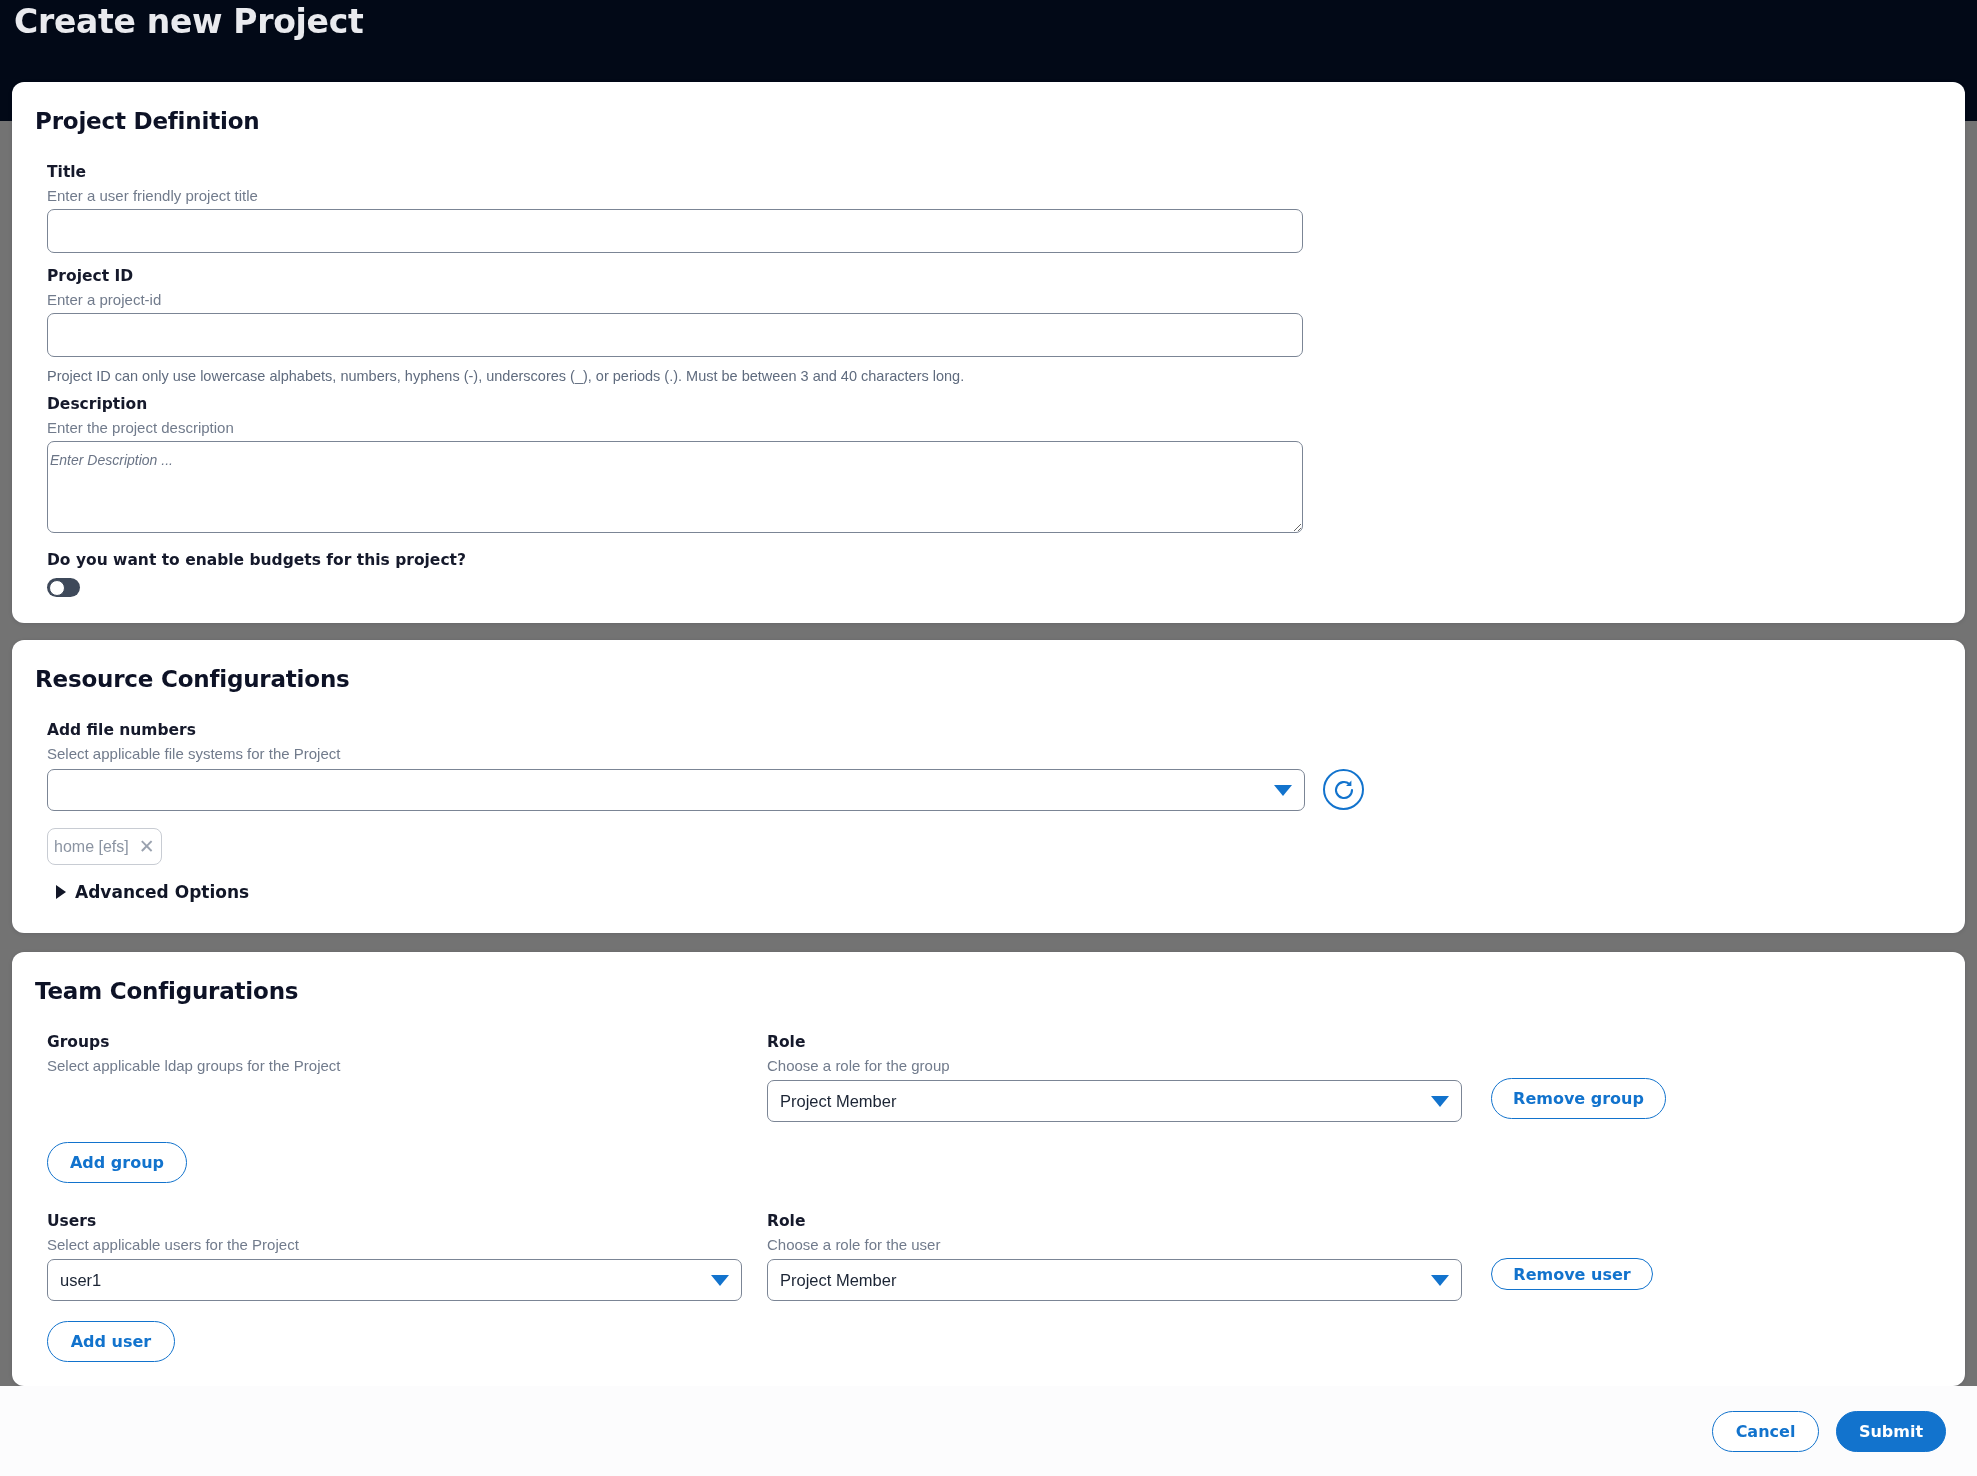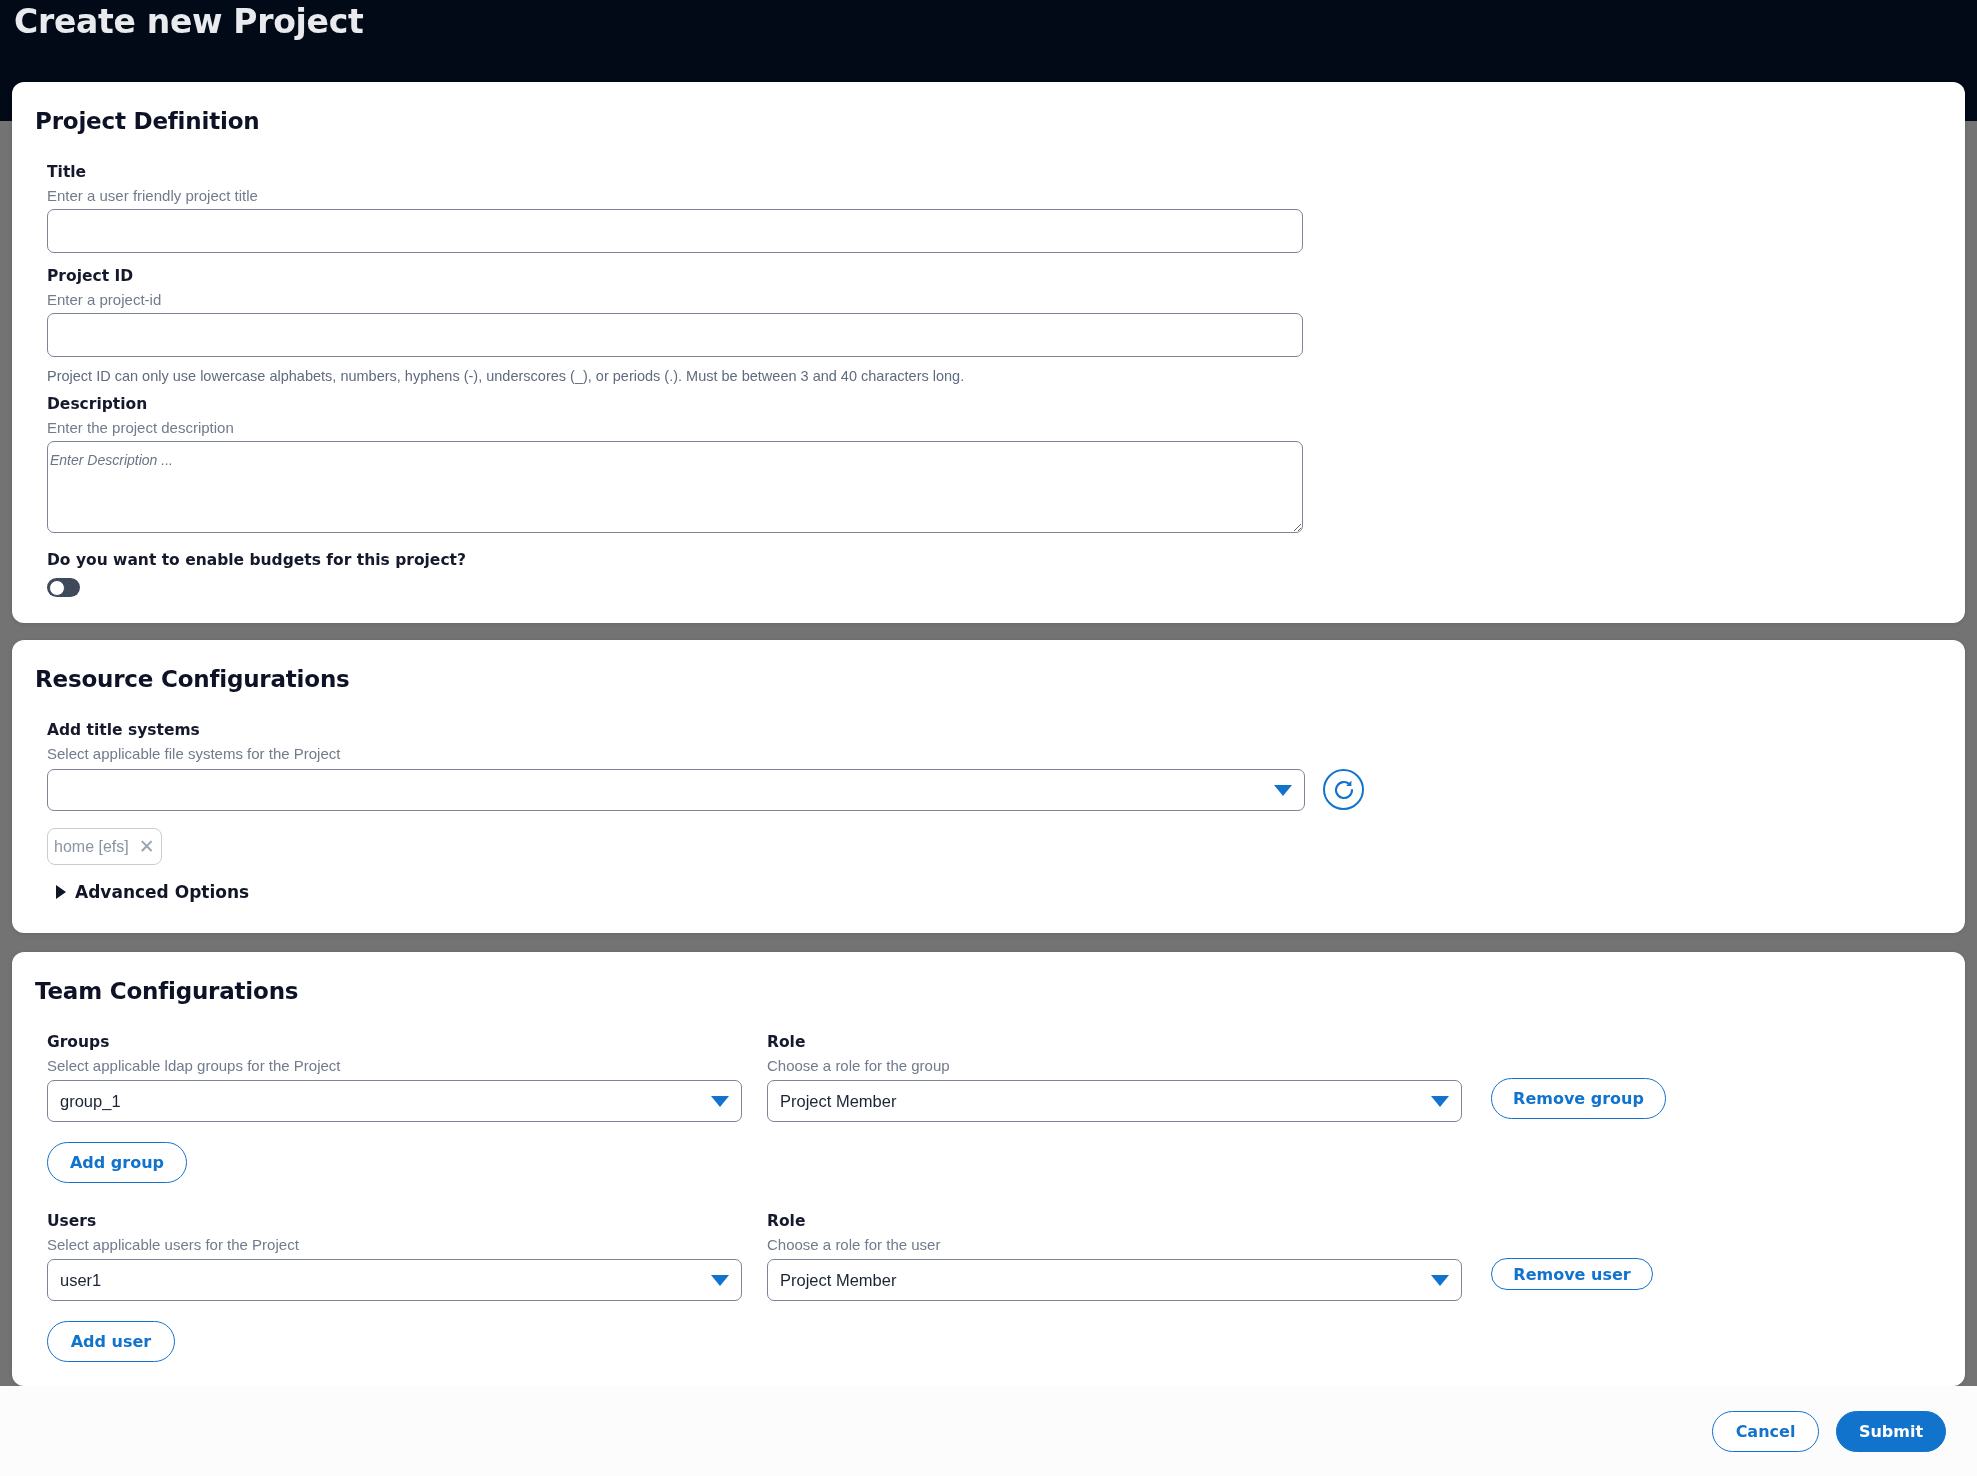--- a/index.html
+++ b/index.html
@@ -197,21 +197,21 @@
 
     <div class="fld-label" style="left:35px; top:469px;">Do you want to enable budgets for this project?</div>
     <div class="toggle" style="left:35px; top:496px;">
       <div class="knob"></div>
     </div>
   </div>
 
   <div class="card card-2">
     <div class="section-title" style="top:26px;">Resource Configurations</div>
 
-    <div class="fld-label" style="left:35px; top:81px;">Add title systems</div>
+    <div class="fld-label" style="left:35px; top:81px;">Add file numbers</div>
     <div class="fld-hint" style="left:35px; top:105px;">Select applicable file systems for the Project</div>
 
     <div class="selbox" style="left:35px; top:129px; width:1258px; height:42px;">
       <span class="val"></span>
       <span class="caret"></span>
     </div>
 
     <div class="refresh-btn" style="left:1311px; top:129px;">
       <svg width="24" height="24" viewBox="0 0 24 24">
         <path d="M20 12a8 8 0 1 1-2.6-5.9" fill="none" stroke="#1273cd" stroke-width="2.1" stroke-linecap="round"></path>
@@ -228,24 +228,20 @@
       <span class="tri"></span>
       <span class="adv-txt">Advanced Options</span>
     </div>
   </div>
 
   <div class="card card-3">
     <div class="section-title" style="top:26px;">Team Configurations</div>
 
     <div class="fld-label" style="left:35px; top:81px;">Groups</div>
     <div class="fld-hint" style="left:35px; top:105px;">Select applicable ldap groups for the Project</div>
-    <div class="selbox" style="left:35px; top:128px; width:695px; height:42px;">
-      <span class="val">group_1</span>
-      <span class="caret"></span>
-    </div>
 
     <div class="fld-label" style="left:755px; top:81px;">Role</div>
     <div class="fld-hint" style="left:755px; top:105px;">Choose a role for the group</div>
     <div class="selbox" style="left:755px; top:128px; width:695px; height:42px;">
       <span class="val">Project Member</span>
       <span class="caret"></span>
     </div>
 
     <div class="pill" style="left:1479px; top:126px; width:175px; height:41px;">Remove group</div>
 

